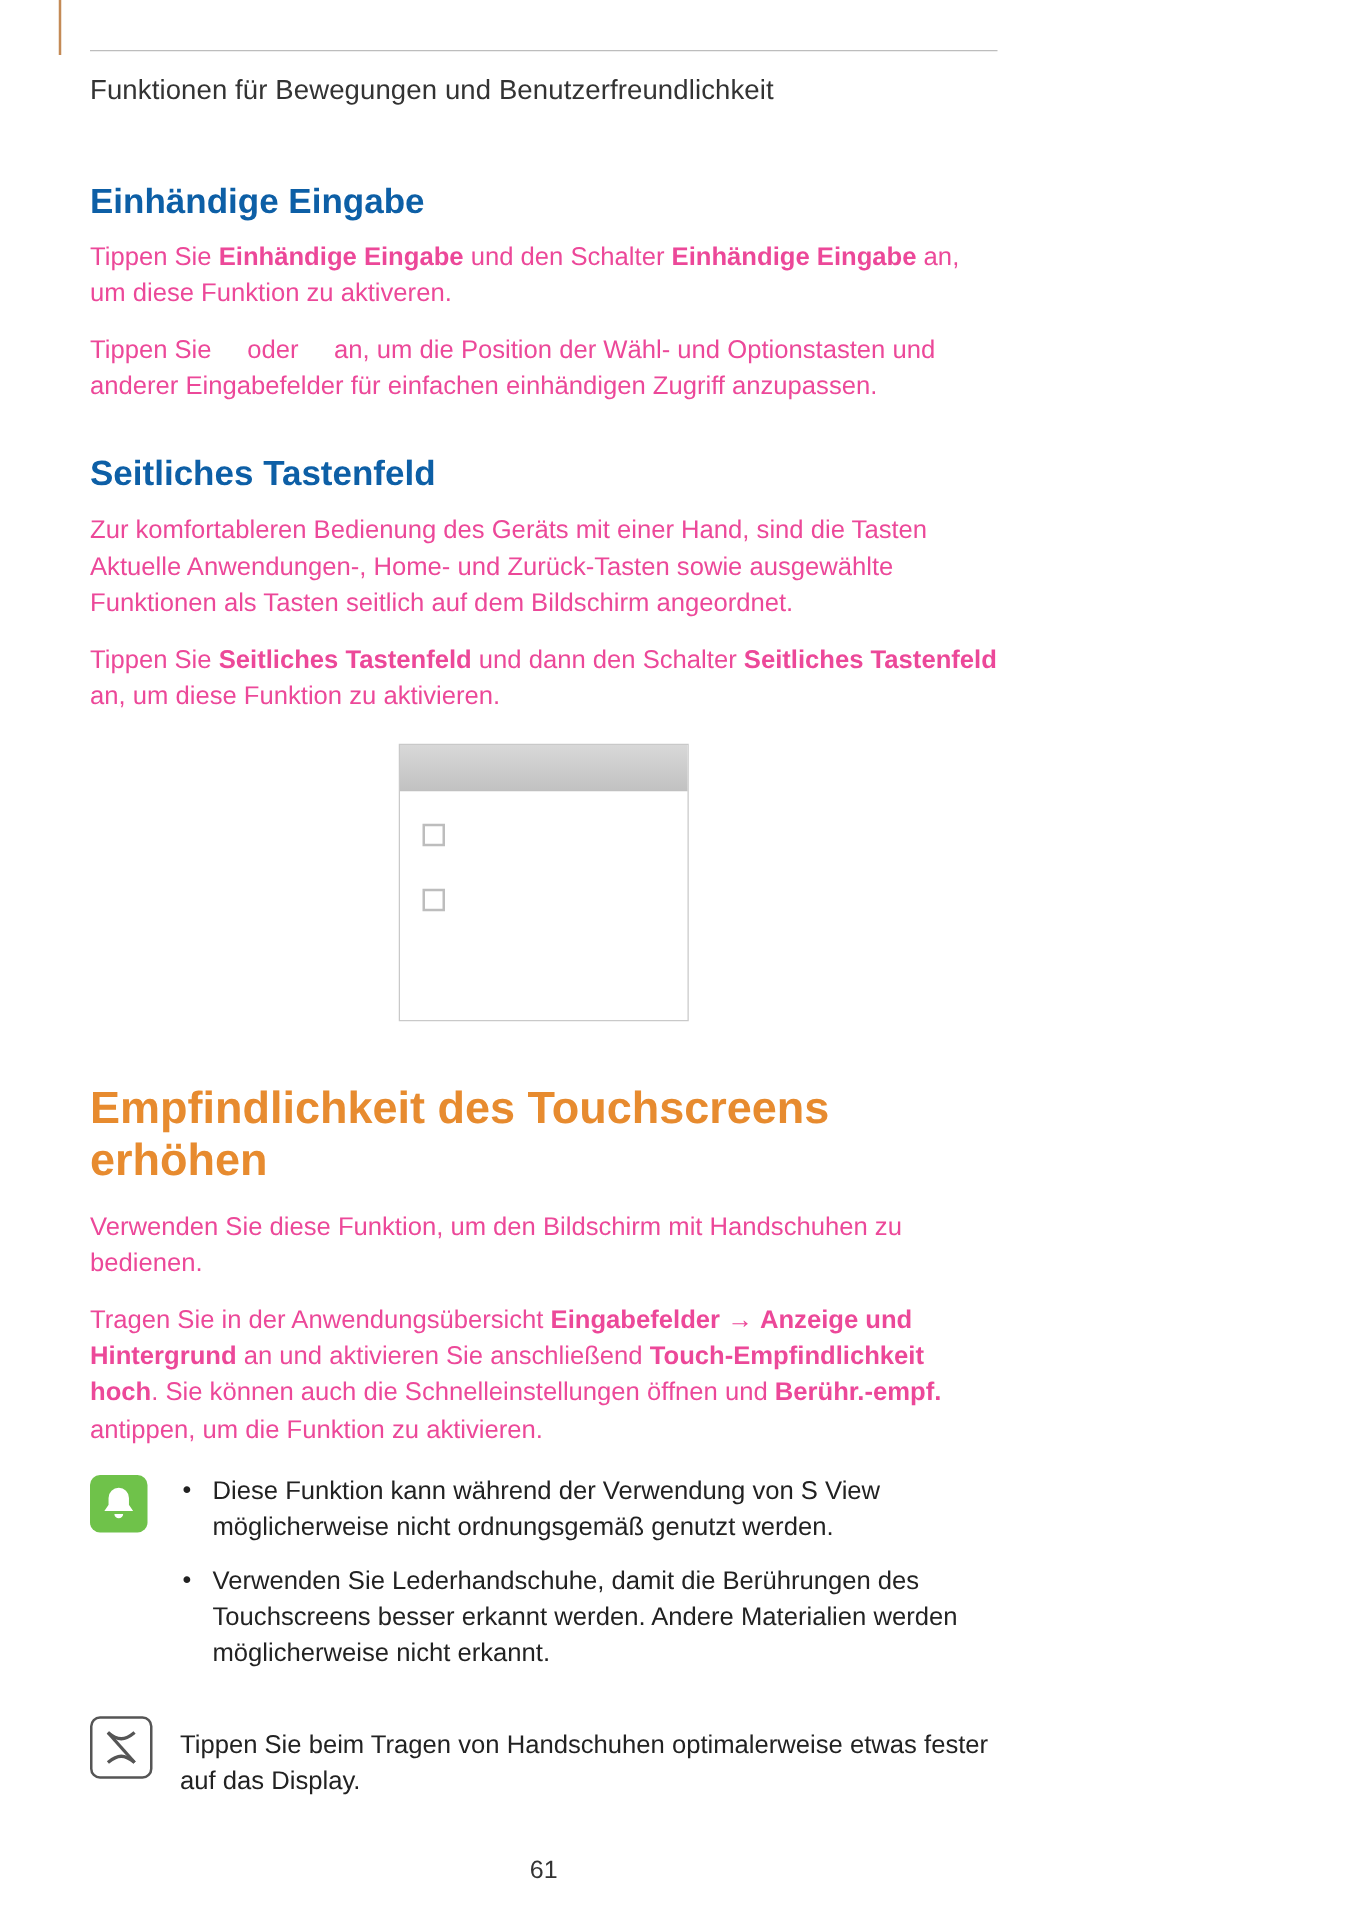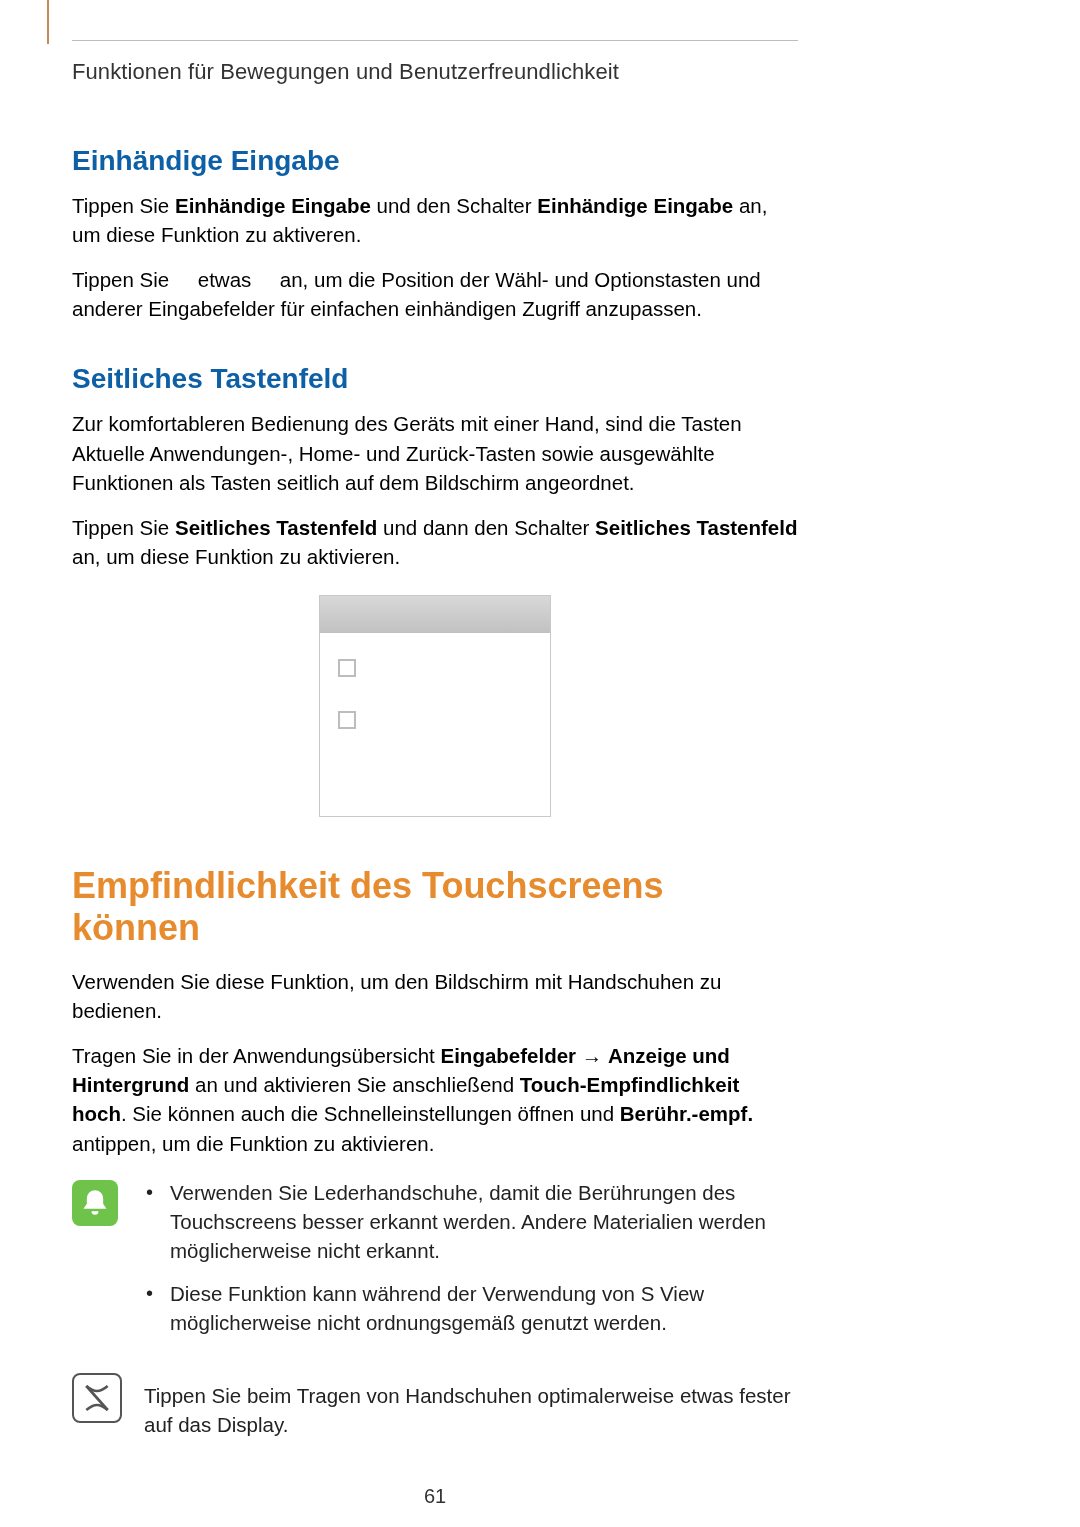--- a/index.html
+++ b/index.html
@@ -39,21 +39,21 @@
   h2.subhead {
     font-size: 28px;
     font-weight: 700;
     color: #0d5fa6;
     margin: 40px 0 14px 0;
   }
   p.body {
     font-size: 20.5px;
     line-height: 1.42;
     margin: 0 0 16px 0;
-    color: #000000;
+    color: #ec4899;
   }
   p.body b { font-weight: 700; }
   .figure {
     display: flex;
     justify-content: center;
     margin: 24px 0 40px 0;
   }
   .device {
     width: 230px;
     height: 220px;
@@ -154,57 +154,57 @@
   <div class="top-rule"></div>
   <div class="breadcrumb">Funktionen für Bewegungen und Benutzerfreundlichkeit</div>
 
   <h2 class="subhead">Einhändige Eingabe</h2>
   <p class="body">
     <span>Tippen Sie </span><b>Einhändige Eingabe</b><span> und den Schalter </span><b>Einhändige Eingabe</b><span> an, um diese Funktion zu aktiveren.</span>
   </p>
   <p class="body">
     <span>Tippen Sie </span>
     <span>&nbsp;&nbsp;&nbsp;</span>
-    <span> etwas </span>
+    <span> oder </span>
     <span>&nbsp;&nbsp;&nbsp;</span>
     <span> an, um die Position der Wähl- und Optionstasten und anderer Eingabefelder für einfachen einhändigen Zugriff anzupassen.</span>
   </p>
 
   <h2 class="subhead">Seitliches Tastenfeld</h2>
   <p class="body">Zur komfortableren Bedienung des Geräts mit einer Hand, sind die Tasten Aktuelle Anwendungen-, Home- und Zurück-Tasten sowie ausgewählte Funktionen als Tasten seitlich auf dem Bildschirm angeordnet.</p>
   <p class="body">
     <span>Tippen Sie </span><b>Seitliches Tastenfeld</b><span> und dann den Schalter </span><b>Seitliches Tastenfeld</b><span> an, um diese Funktion zu aktivieren.</span>
   </p>
 
   <div class="figure">
     <div class="device">
       <div class="device-status"></div>
       <div class="side-keys">
         <div class="sk"></div>
         <div class="sk"></div>
       </div>
     </div>
   </div>
 
-  <h1 class="mainhead">Empfindlichkeit des Touchscreens können</h1>
+  <h1 class="mainhead">Empfindlichkeit des Touchscreens erhöhen</h1>
   <p class="body">Verwenden Sie diese Funktion, um den Bildschirm mit Handschuhen zu bedienen.</p>
   <p class="body">
     <span>Tragen Sie in der Anwendungsübersicht </span><b>Eingabefelder</b><span class="arrow"> → </span><b>Anzeige und Hintergrund</b><span> an und aktivieren Sie anschließend </span><b>Touch-Empfindlichkeit hoch</b><span>. Sie können auch die Schnelleinstellungen öffnen und </span><b>Berühr.-empf.</b><span> antippen, um die Funktion zu aktivieren.</span>
   </p>
 
   <div class="info-row">
     <div class="icon-box icon-bell">
       <svg viewBox="0 0 24 24" fill="none" stroke="#fff" stroke-width="2">
         <path d="M6 8a6 6 0 0 1 12 0v5l2 3H4l2-3V8z" fill="#fff"></path>
         <path d="M10 19a2 2 0 0 0 4 0" fill="#fff"></path>
       </svg>
     </div>
     <ul class="bullet">
+      <li>Diese Funktion kann während der Verwendung von S View möglicherweise nicht ordnungsgemäß genutzt werden.</li>
       <li>Verwenden Sie Lederhandschuhe, damit die Berührungen des Touchscreens besser erkannt werden. Andere Materialien werden möglicherweise nicht erkannt.</li>
-      <li>Diese Funktion kann während der Verwendung von S View möglicherweise nicht ordnungsgemäß genutzt werden.</li>
     </ul>
   </div>
 
   <div class="info-row">
     <div class="icon-box icon-note">
       <svg viewBox="0 0 24 24" fill="none" stroke="#555" stroke-width="2">
         <path d="M4 3 L20 21"></path>
         <path d="M4 3 C10 8 14 8 20 3"></path>
         <path d="M4 21 C10 16 14 16 20 21"></path>
       </svg>

